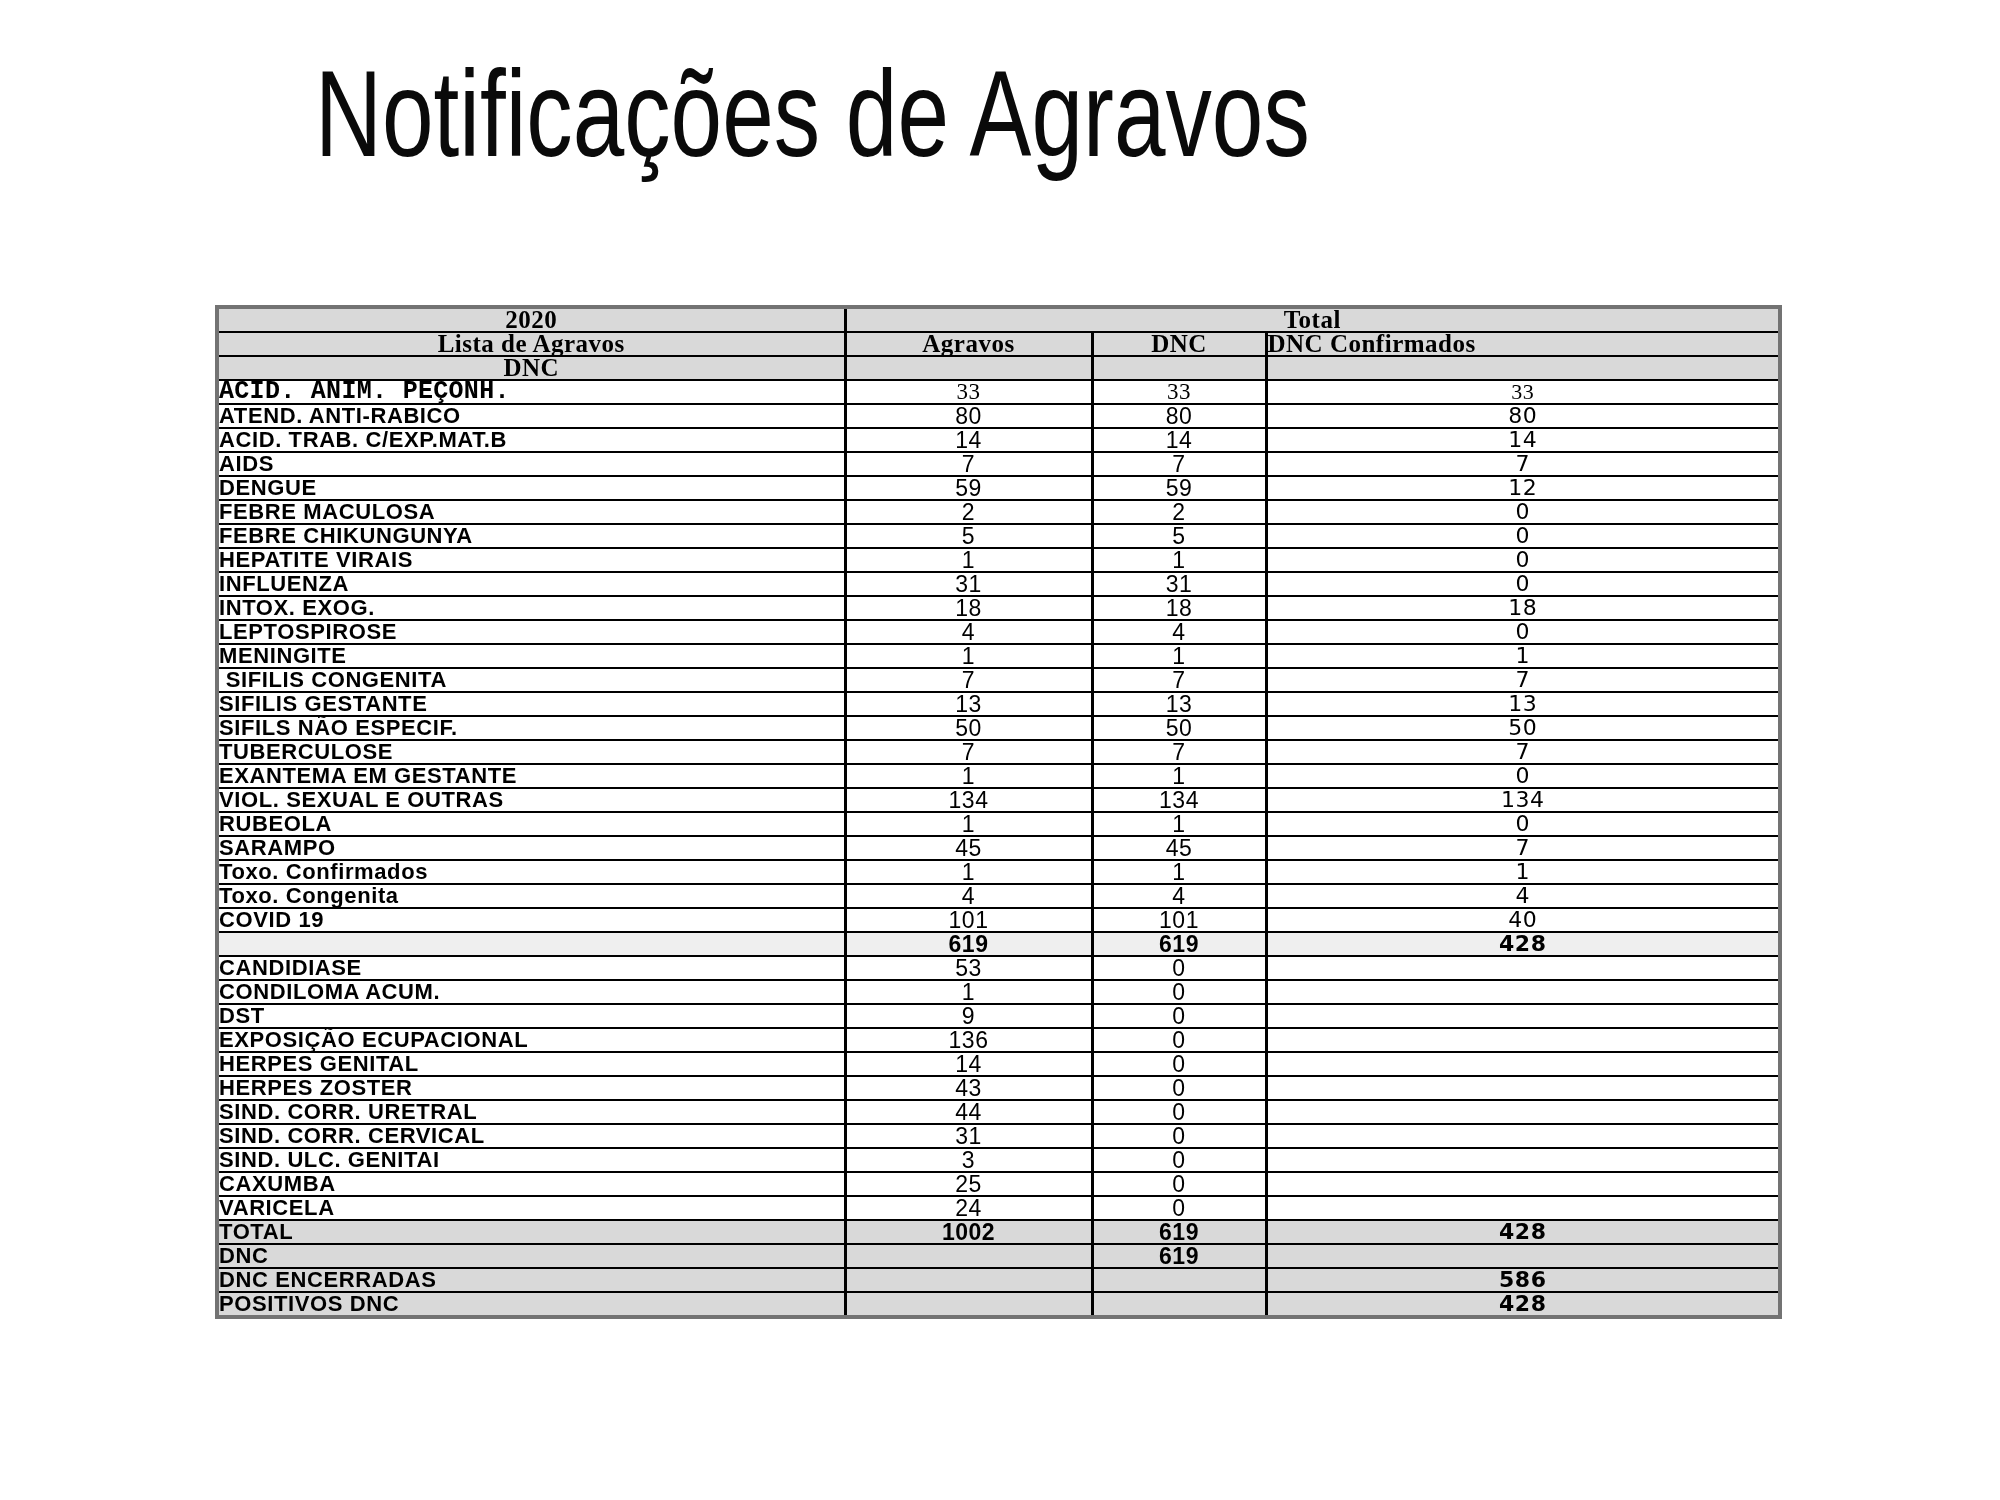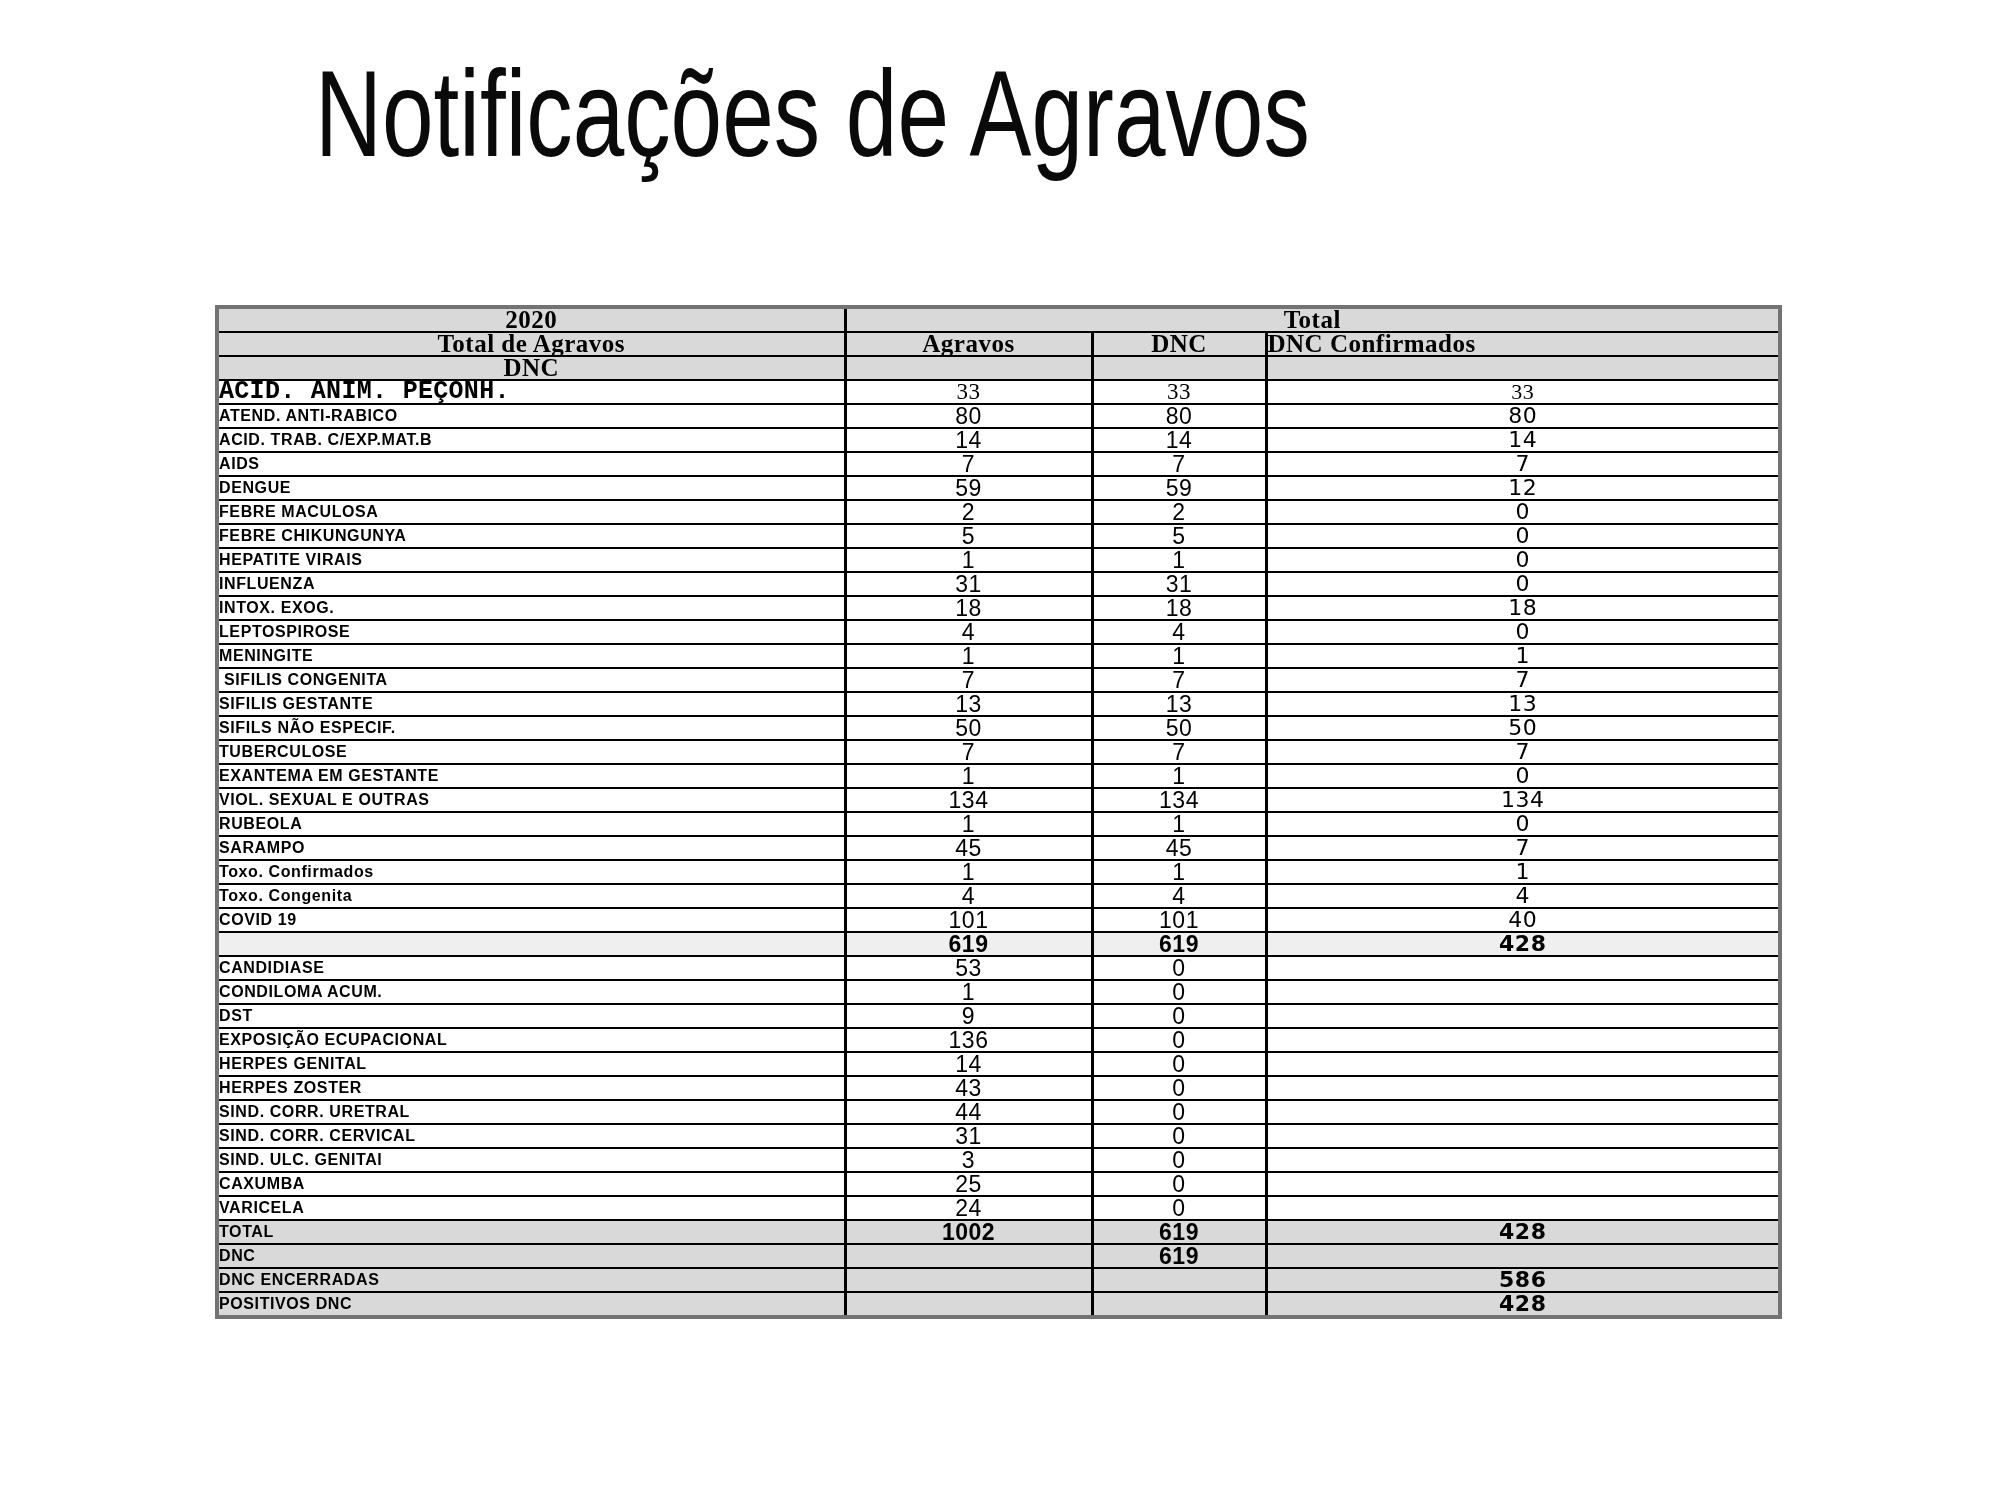--- a/index.html
+++ b/index.html
@@ -62,21 +62,21 @@
   }
   tr.hdr td.left-head {
     text-align: left;
     padding-left: 0;
   }
   
   td.col-label {
     text-align: left;
     padding-left: 8px;
     font-weight: bold;
-    font-size: 16px;
+    font-size: 22px;
     white-space: pre;
     letter-spacing: 0.6px;
   }
   td.col-agravos, td.col-dnc, td.col-conf {
     text-align: center;
     font-size: 23px;
     font-weight: 400;
     letter-spacing: 0.5px;
   }
   td.col-conf {
@@ -126,21 +126,21 @@
     <col style="width:247px">
     <col style="width:174px">
     <col style="width:514px">
   </colgroup>
   <tbody>
     <tr class="hdr">
       <td>2020</td>
       <td colspan="3">Total</td>
     </tr>
     <tr class="hdr">
-      <td>Total de Agravos</td>
+      <td>Lista de Agravos</td>
       <td>Agravos</td>
       <td>DNC</td>
       <td class="left-head">DNC Confirmados</td>
     </tr>
     <tr class="hdr">
       <td>DNC</td>
       <td></td>
       <td></td>
       <td></td>
     </tr>

